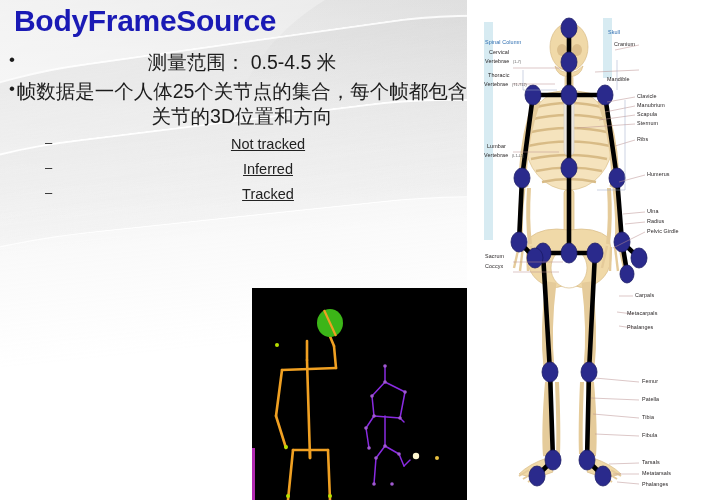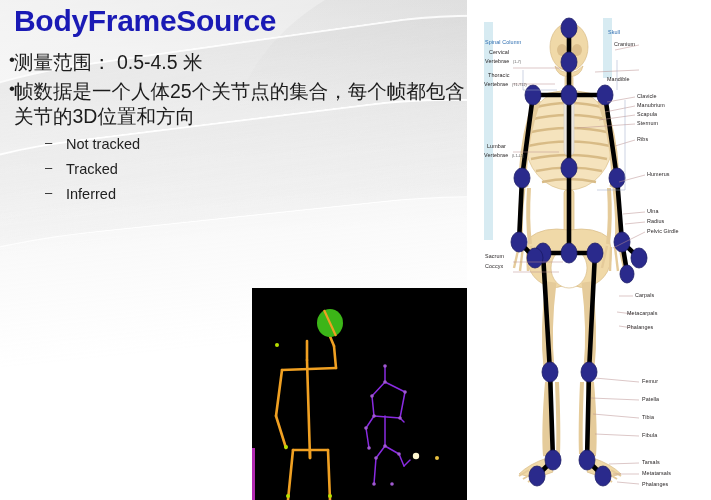--- a/index.html
+++ b/index.html
@@ -4,20 +4,21 @@
 <style>
   html,body{margin:0;padding:0;}
   body{
     width:711px;height:500px;overflow:hidden;
     font-family:"Liberation Sans","DejaVu Sans",sans-serif;
     background:#ffffff;
   }
   #slide{
     position:relative;width:711px;height:500px;overflow:hidden;
     background:#ffffff;
+    text-align:center;
   }
   
   .bg-base{
     position:absolute;left:0;top:0;width:711px;height:500px;
     background:
       linear-gradient(185deg,#d9d9d9 0%,#e8e8e8 18%,#f2f2f2 34%,#fafafa 48%,#ffffff 60%,#ffffff 100%);
   }
   .swoosh{position:absolute;pointer-events:none;}
   .sw1{
     left:-120px;top:-190px;width:900px;height:470px;
@@ -69,21 +70,21 @@
   #bullets{position:absolute;left:0;top:50px;width:470px;}
   .bullet{
     position:relative;padding-left:14px;margin-bottom:3px;
     font-size:19.5px;color:#1c1c1c;line-height:1.32;
   }
   .bullet::before{
     content:"•";position:absolute;left:9px;top:-1px;font-size:17px;color:#1c1c1c;
   }
   .sub{
     position:relative;padding-left:66px;margin-top:3px;
-    font-size:14.5px;color:#222;line-height:1.52;
+    font-size:14.5px;color:#222;line-height:1.52;text-decoration:underline;
   }
   .sub::before{
     content:"–";position:absolute;left:45px;top:0px;font-size:13px;color:#222;
   }
 
   
   #video{
     position:absolute;left:252px;top:288px;width:215px;height:212px;
     background:#000;overflow:hidden;
   }
@@ -125,22 +126,22 @@
   <div class="swoosh sw3"></div>
   <div class="swoosh sw4"></div>
   <div class="swoosh sw6"></div>
 
   <div id="title">BodyFrameSource</div>
 
   <div id="bullets">
     <div class="bullet">测量范围： 0.5-4.5 米</div>
     <div class="bullet">帧数据是一个人体25个关节点的集合，每个帧都包含关节的3D位置和方向</div>
     <div class="sub">Not tracked</div>
+    <div class="sub">Inferred</div>
     <div class="sub">Tracked</div>
-    <div class="sub">Inferred</div>
   </div>
 
   <div id="video">
     <div class="edge"></div>
     <svg width="215" height="212" viewBox="0 0 215 212">
 
       <g stroke="#f0a022" stroke-width="2.6" fill="none" stroke-linecap="round">
 
         <line x1="55" y1="53" x2="55" y2="72"></line>
 

